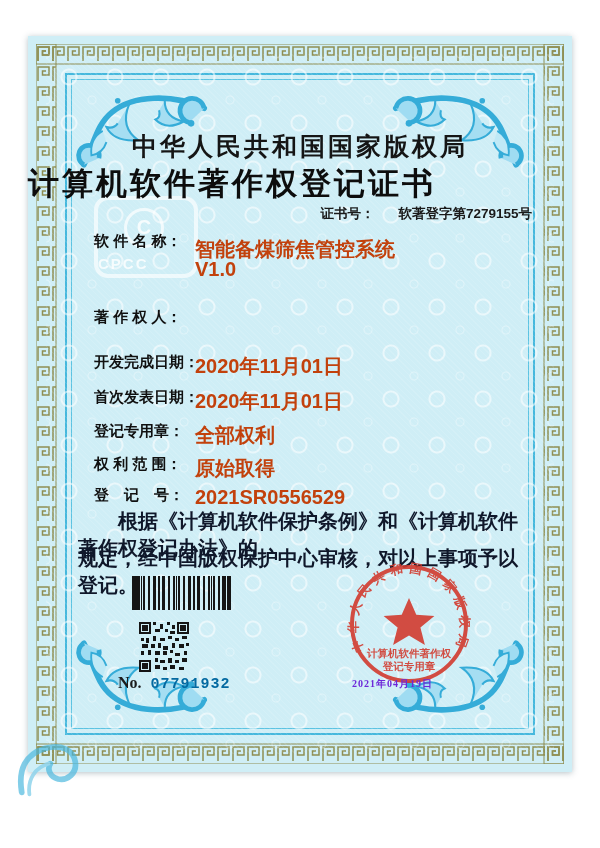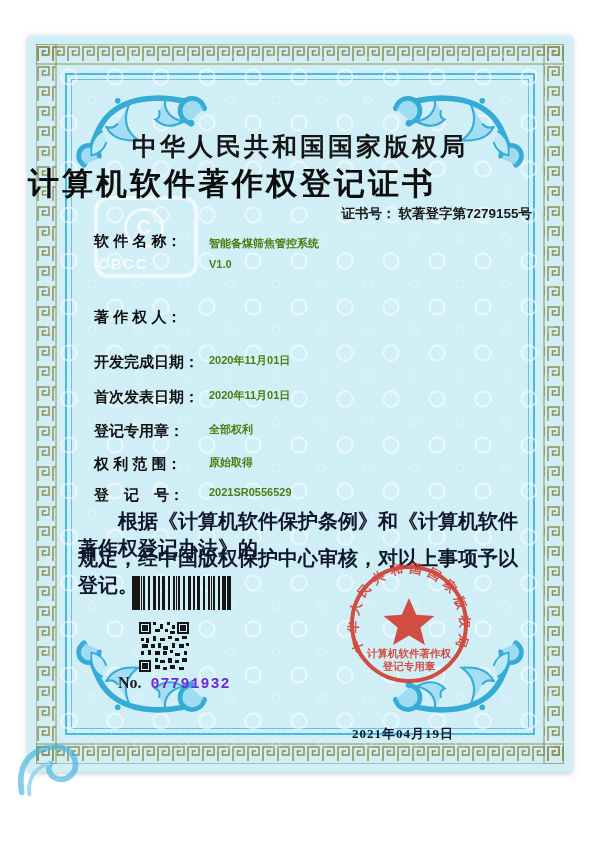--- a/index.html
+++ b/index.html
@@ -46,26 +46,26 @@
     font-family:"Liberation Serif",serif;
   }
   .cert-title{
     position:absolute;left:0;top:127px;width:100%;text-align:left;
     font-size:31px;font-weight:800;letter-spacing:3px;color:#0d0d0d;
     font-family:"Liberation Serif",serif;
   }
   .cert-no{
     position:absolute;right:40px;top:169px;font-size:13.5px;font-weight:700;color:#1a1a1a;
   }
-  .cert-no .v{margin-left:3px;}
+  .cert-no .v{margin-left:24px;}
   .field-label{
     position:absolute;left:66px;font-size:15px;font-weight:700;color:#101010;white-space:pre;
   }
   .field-value{
-    position:absolute;left:181px;font-size:11px;font-weight:700;color:#4d7c0f;white-space:pre;
+    position:absolute;left:167px;font-size:20px;font-weight:700;color:#c2410c;white-space:pre;
   }
   .statement{
     position:absolute;left:50px;width:448px;font-size:20px;font-weight:700;color:#0f172a;
   }
   .statement.l1{top:472px;text-indent:2em;}
   .statement.l2{top:509px;}
 
   
   .barcode{
     position:absolute;left:104px;top:540px;width:84px;height:34px;
@@ -73,29 +73,29 @@
     background-image:
       repeating-linear-gradient(90deg,#151515 0 2px,rgba(0,0,0,0) 2px 5px),
       repeating-linear-gradient(90deg,#151515 0 1px,rgba(0,0,0,0) 1px 7px),
       repeating-linear-gradient(0deg,rgba(207,238,246,.55) 0 1px,rgba(0,0,0,0) 1px 4px);
     background-position:0 0,3px 2px,0 0;
   }
   .qr{position:absolute;left:108px;top:586px;width:56px;height:50px;}
   .serial{position:absolute;left:90px;top:638px;font-size:16px;color:#1c1c1c;}
   .serial .no{font-family:"Liberation Serif",serif;font-weight:700;}
   .serial .num{
-    font-family:"Liberation Mono",monospace;font-weight:700;color:#6d28d9;
+    font-family:"Liberation Mono",monospace;font-weight:700;color:#0369a1;
     letter-spacing:1px;margin-left:9px;font-size:15px;
   }
 
   
   .seal{position:absolute;left:305px;top:512px;width:152px;height:152px;opacity:.9;}
   .issue-date{
-    position:absolute;left:324px;top:641px;font-size:13px;font-weight:700;color:#0f172a;
-    font-family:"Liberation Serif",serif;letter-spacing:1px;margin-top:48px;
+    position:absolute;left:324px;top:641px;font-size:10px;font-weight:700;color:#6d28d9;
+    font-family:"Liberation Serif",serif;letter-spacing:1px;
   }
 
   
   .cpcc{
     position:absolute;left:66px;top:160px;width:96px;height:74px;
     border:4px solid rgba(255,255,255,.65);border-radius:14px;color:rgba(255,255,255,.8);
     pointer-events:none;
   }
   .cpcc .ring{
     position:absolute;left:26px;top:8px;width:34px;height:34px;border-radius:50%;

